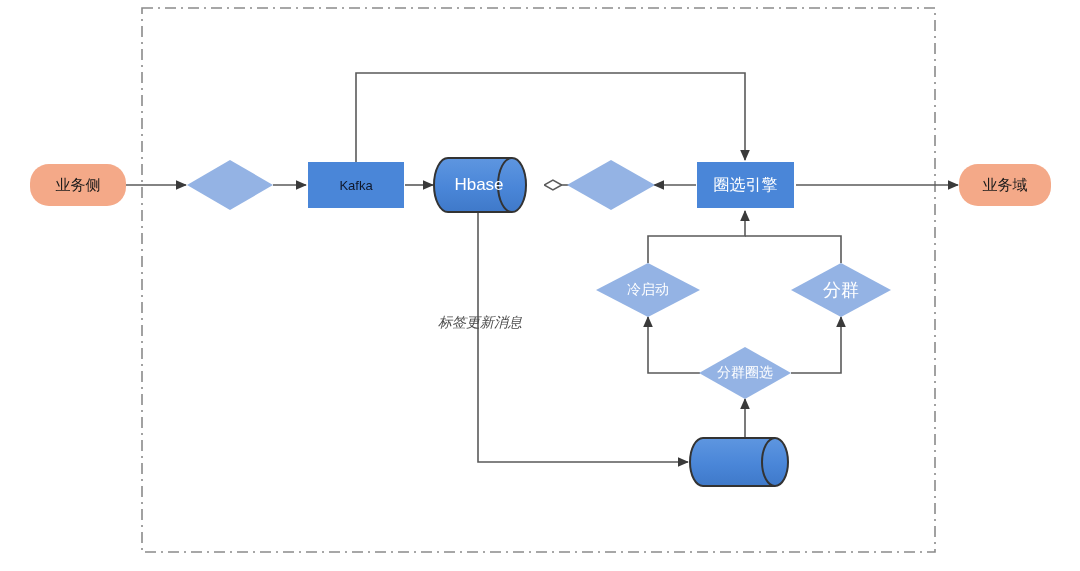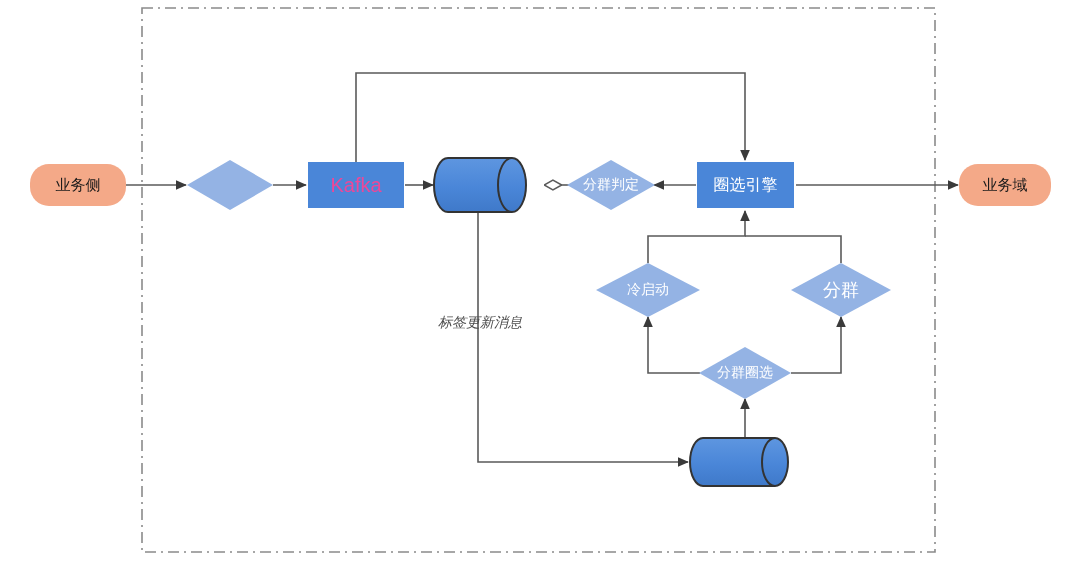--- a/index.html
+++ b/index.html
@@ -91,24 +91,24 @@
 
     <g>
       <path d="M 703 438 L 775 438 A 13 24 0 0 1 775 486 L 703 486 A 13 24 0 0 1 703 438 z" fill="url(#cylShadeH)" stroke="#333333" stroke-width="2"></path>
       <path d="M 775 438 A 13 24 0 0 0 775 486" fill="none" stroke="#333333" stroke-width="2"></path>
     </g>
   </svg>
 
   <div class="node-label" style="left:30px;top:164px;width:96px;height:42px;color:#1a1a1a;font-size:15px;">业务侧</div>
 
 
-  <div class="node-label" style="left:308px;top:162px;width:96px;height:46px;color:#ec4899;font-size:20px;">Kafka</div>
+  <div class="node-label" style="left:308px;top:162px;width:96px;height:46px;color:#0f172a;font-size:13px;">Kafka</div>
 
+  <div class="node-label" style="left:440px;top:158px;width:78px;height:54px;color:#ffffff;font-size:17px;">Hbase</div>
 
-  <div class="node-label" style="left:568px;top:170px;width:86px;height:30px;color:#ffffff;font-size:14px;">分群判定</div>
 
   <div class="node-label" style="left:959px;top:164px;width:92px;height:42px;color:#1a1a1a;font-size:15px;">业务域</div>
 
   <div class="node-label" style="left:697px;top:162px;width:97px;height:46px;color:#ffffff;font-size:16px;">圈选引擎</div>
 
   <div class="node-label" style="left:605px;top:276px;width:86px;height:28px;color:#ffffff;font-size:14px;">冷启动</div>
 
   <div class="node-label" style="left:798px;top:276px;width:86px;height:28px;color:#ffffff;font-size:18px;">分群</div>
 
   <div class="node-label" style="left:702px;top:359px;width:86px;height:28px;color:#ffffff;font-size:14px;">分群圈选</div>

